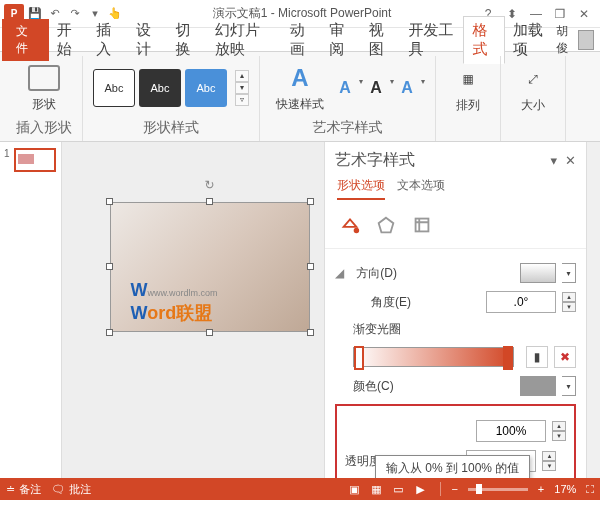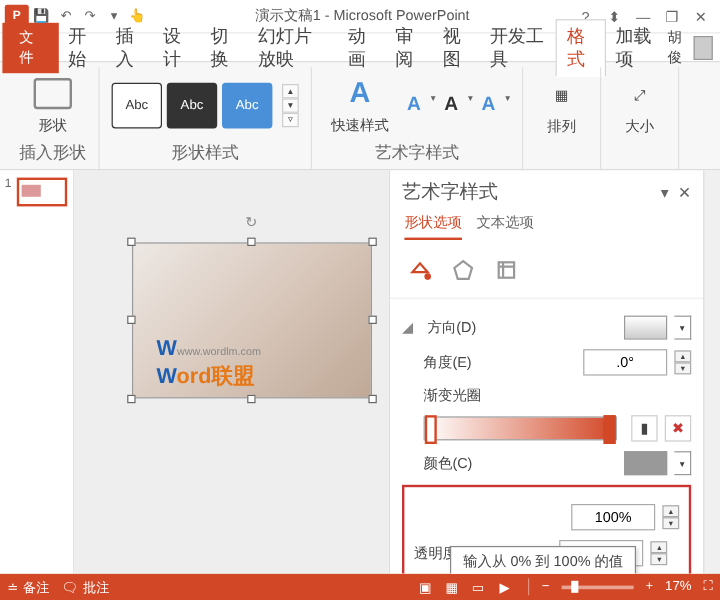--- a/index.html
+++ b/index.html
@@ -251,21 +251,21 @@
       </div>
     </div>
     <div class="fp-body" style="position:relative;">
       <div class="fp-row">
         <span style="color:#888;margin-right:6px;">◢</span>
         <span class="fp-label">方向(D)</span>
         <div class="color-swatch"></div>
         <div class="dd-arrow">▾</div>
       </div>
       <div class="fp-row">
-        <span class="fp-label" style="margin-left:18px;">角度(E)</span>
+        <span class="fp-label" style="margin-left:36px;">角度(E)</span>
         <input class="fp-input" style="margin-left: auto;" value=".0°">
         <div class="spinner">
             <div class="spin-btn">▴</div>
             <div class="spin-btn">▾</div>
           </div>
       </div>
       <div class="fp-row">
         <span class="fp-label" style="margin-left:18px;">渐变光圈</span>
       </div>
       <div class="fp-row" style="margin-left:18px;">

